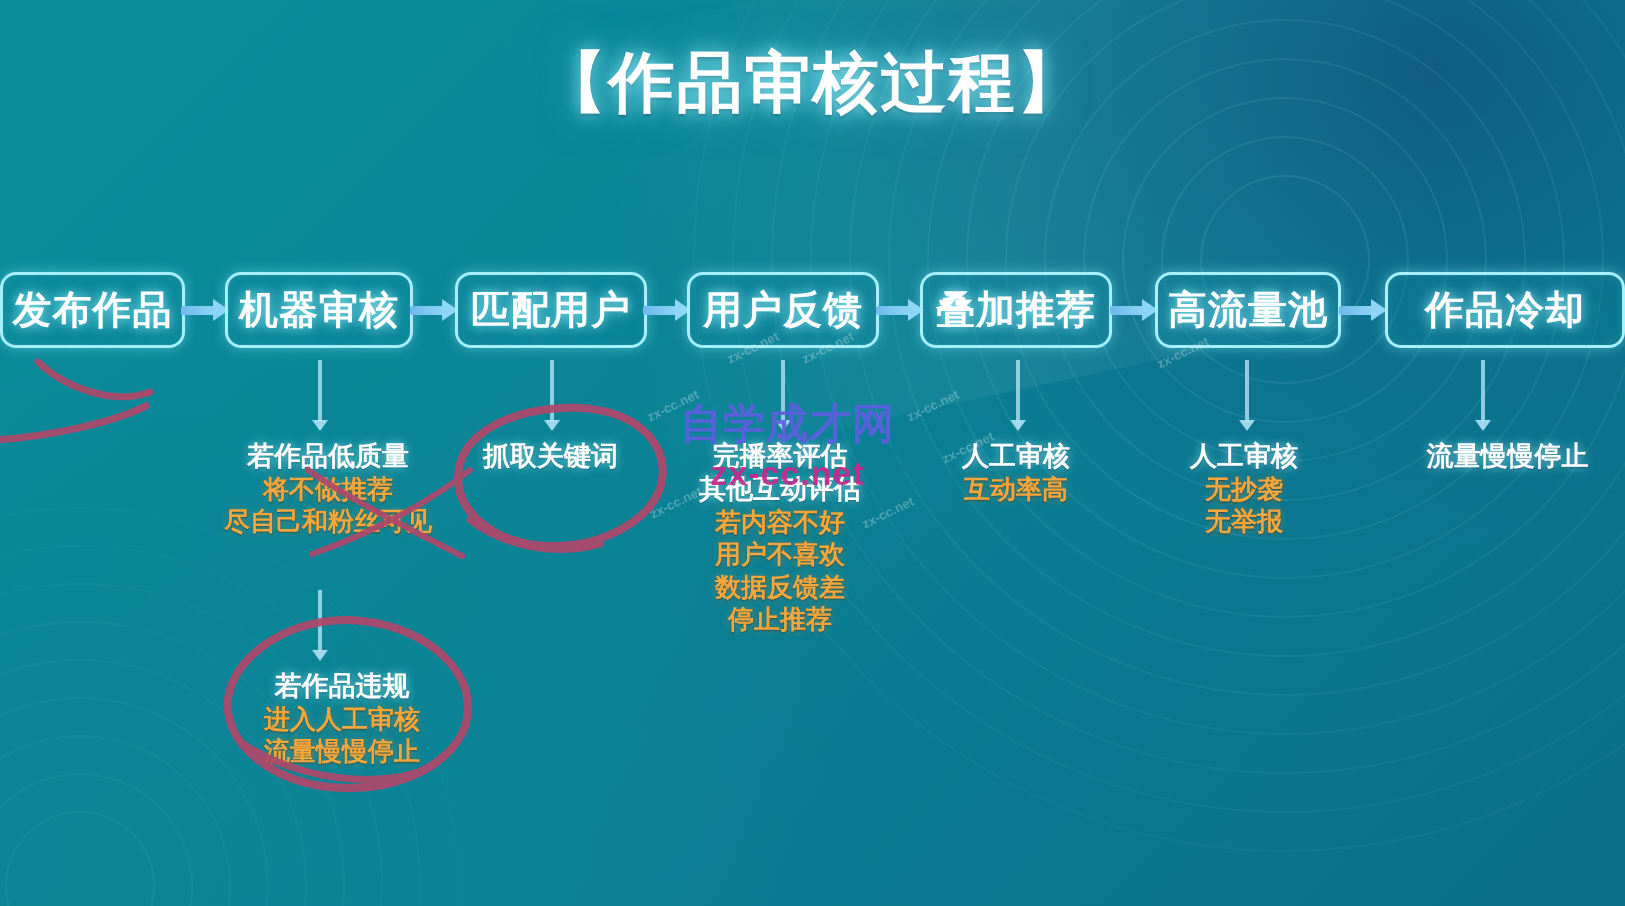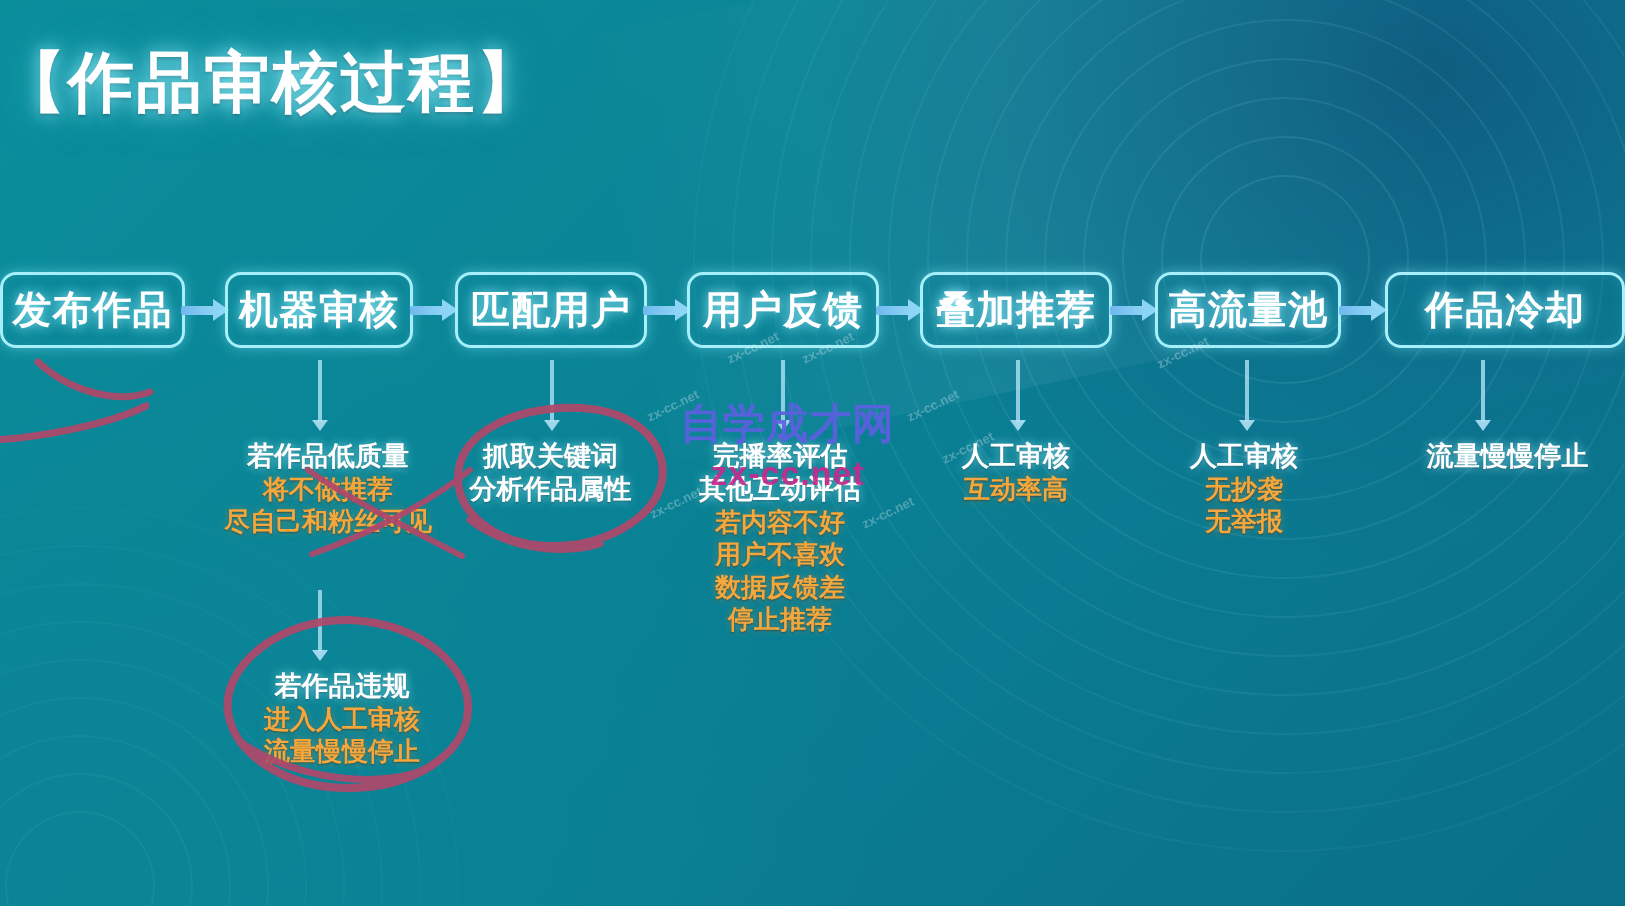--- a/index.html
+++ b/index.html
@@ -30,20 +30,21 @@
                    left:50%; top:50%; transform:translate(-50%,-50%); }
   .sheen {
     position:absolute; left:38%; top:-8%; width:62%; height:48%;
     background:linear-gradient(100deg, rgba(255,255,255,0) 0%, rgba(190,235,245,.07) 40%, rgba(255,255,255,0) 80%);
     transform:rotate(-12deg);
   }
 
   
   #title {
     position:absolute; top:38px; left:0; width:100%;
+    text-align:center;
     font-size:66px; font-weight:bold; letter-spacing:2px;
     color:#ffffff;
     text-shadow:0 0 18px rgba(160,245,255,.85), 0 0 42px rgba(90,220,245,.55), 0 2px 3px rgba(0,40,50,.45);
   }
 
   
   #flow { position:absolute; top:272px; left:0; width:1625px; height:78px; }
   .node {
     position:absolute; top:0; height:76px;
     border:3px solid #a8f0fb; border-radius:16px;
@@ -199,21 +200,20 @@
       <div class="hl">若作品违规</div>
       <div class="sub">进入人工审核</div>
       <div class="sub">流量慢慢停止</div>
     </div>
     <div class="darrow" style="left: 544px; top: 360px; height: 62px;">
       <div class="shaft"></div>
       <div class="head"></div>
     </div>
     <div class="col" style="left: 443px; top: 440px; width: 215px;">
       <div class="hl">抓取关键词</div>
-      <div class="hl">分析作品属性</div>
     </div>
     <div class="darrow" style="left: 775px; top: 360px; height: 62px;">
       <div class="shaft"></div>
       <div class="head"></div>
     </div>
     <div class="col" style="left: 685px; top: 440px; width: 190px;">
       <div class="hl">完播率评估</div>
       <div class="hl">其他互动评估</div>
       <div class="sub">若内容不好</div>
       <div class="sub">用户不喜欢</div>

